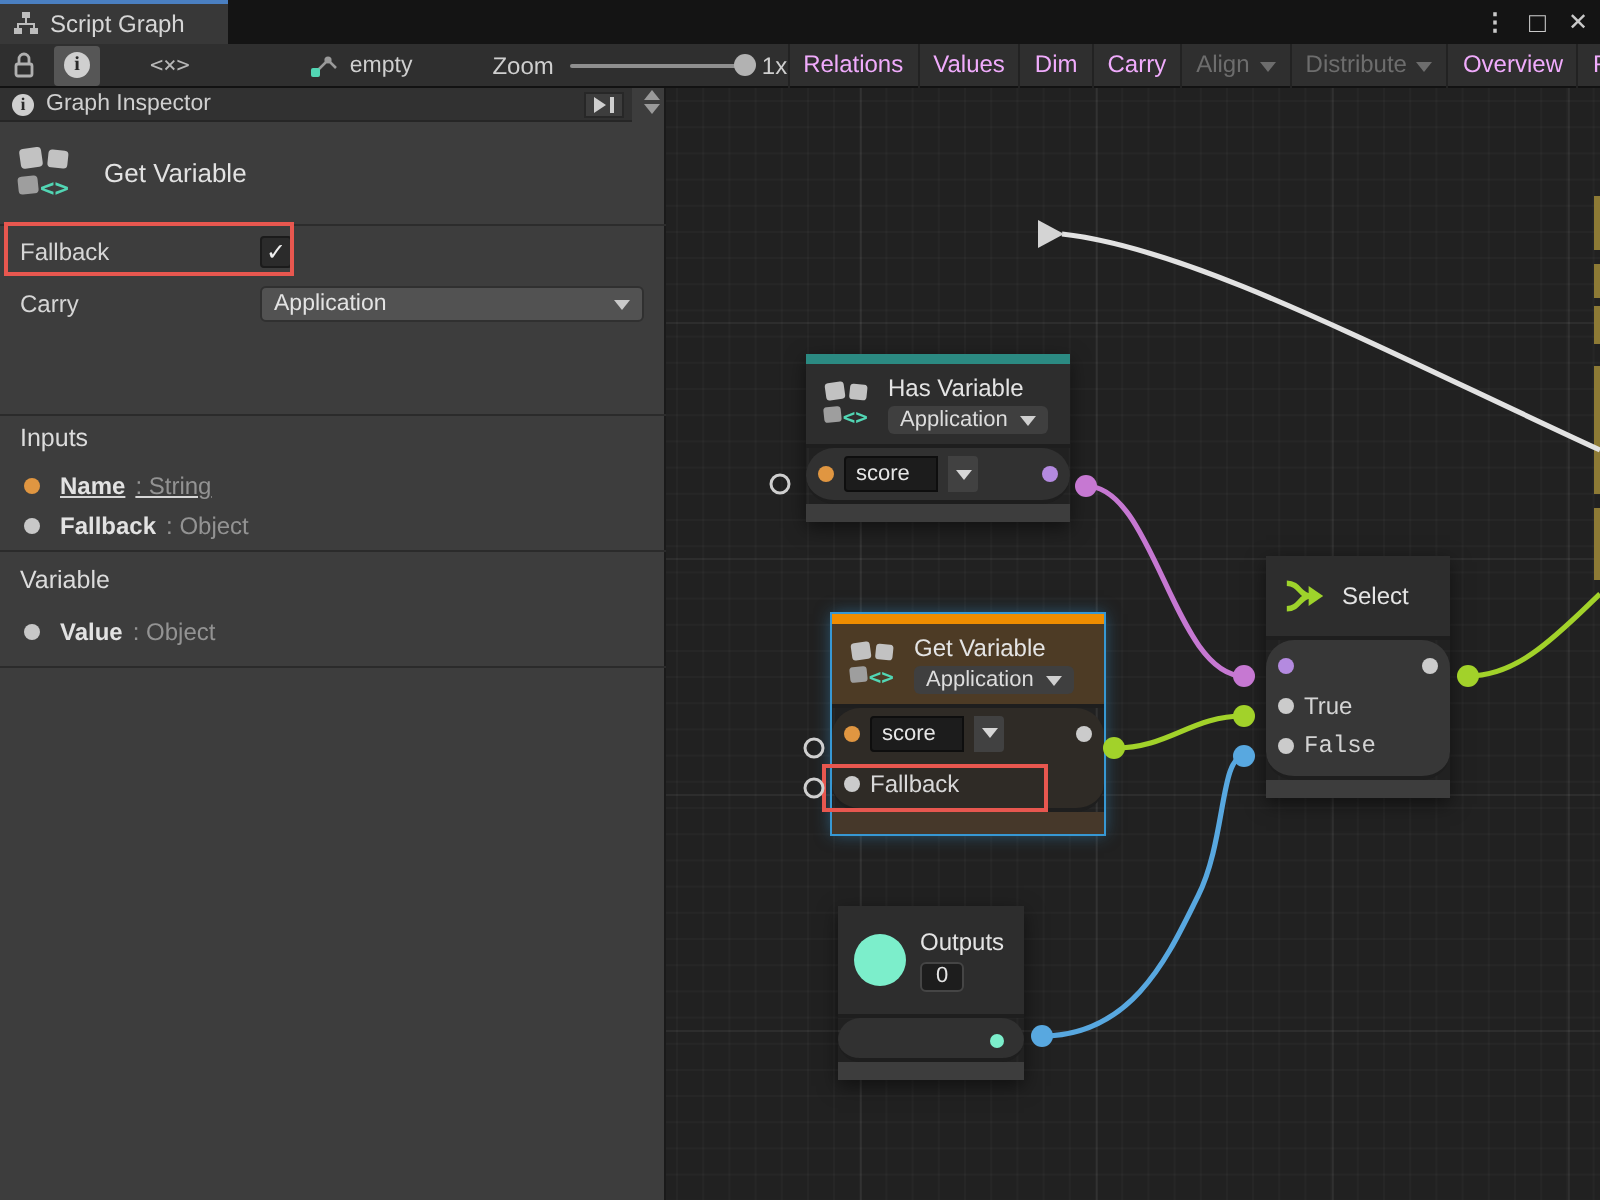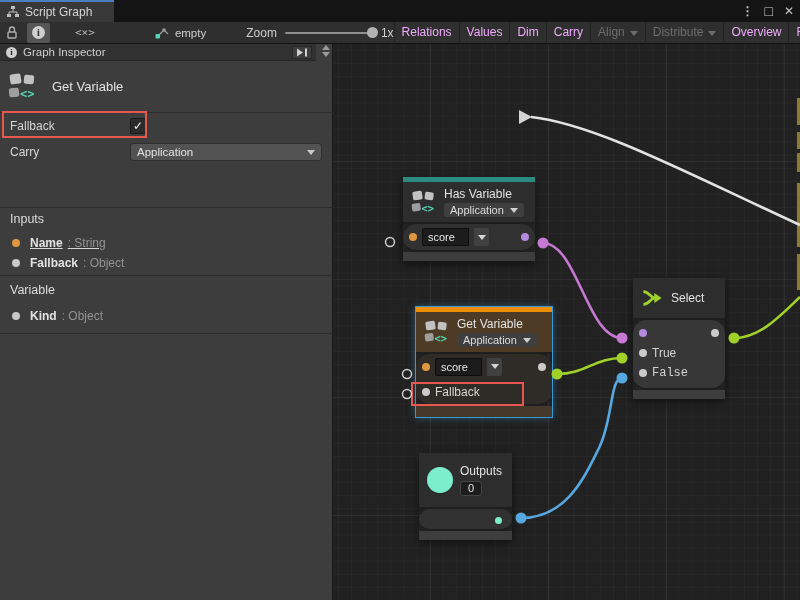--- a/index.html
+++ b/index.html
@@ -249,21 +249,21 @@
     <div class="port-row" style="top:211px;">
       <span class="pdot" style="background:#c8c8c8;"></span>
       <span class="pname">Fallback</span>
       <span class="ptype">: Object</span>
     </div>
 
     <div class="insp-div" style="top:231px;"></div>
     <div class="sec-h" style="top:239px;">Variable</div>
     <div class="port-row" style="top:264px;">
       <span class="pdot" style="background:#c8c8c8;"></span>
-      <span class="pname">Kind</span>
+      <span class="pname">Value</span>
       <span class="ptype">: Object</span>
     </div>
     <div class="insp-div" style="top:289px;"></div>
   </div>
 
   <div class="canvas">
 
     <div class="edge-strip" style="top:54px; height:27px;"></div>
     <div class="edge-strip" style="top:88px; height:17px;"></div>
     <div class="edge-strip" style="top:109px; height:19px;"></div>

